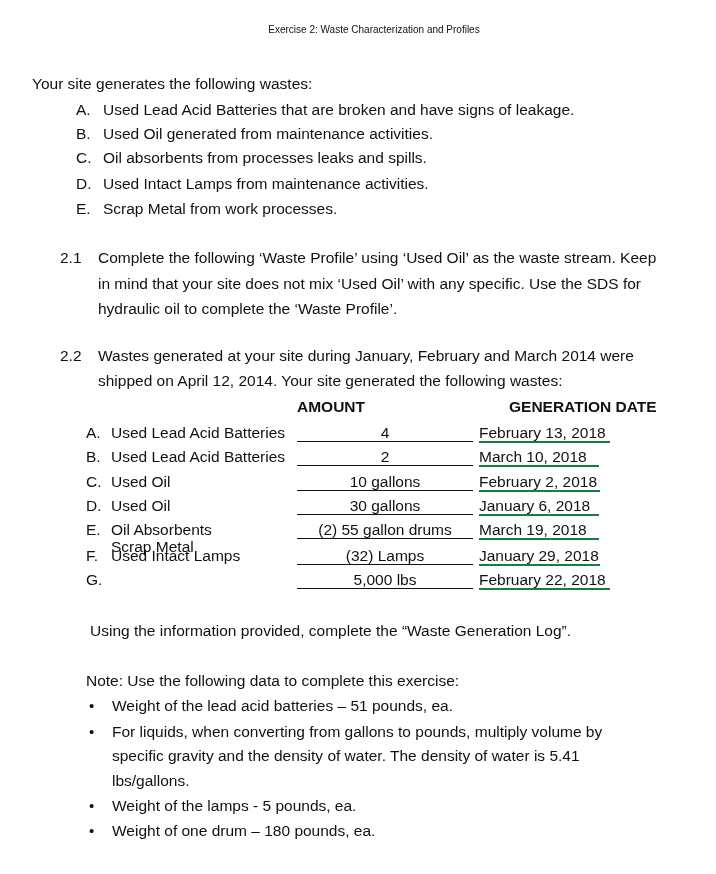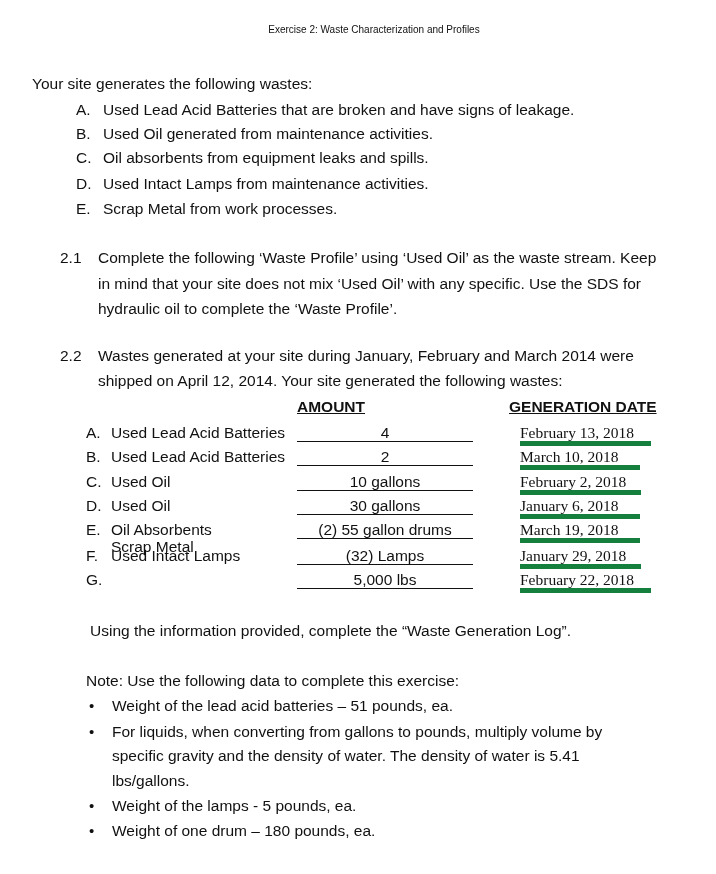--- a/index.html
+++ b/index.html
@@ -7,39 +7,39 @@
     width: 716px; height: 874px; position: relative; overflow: hidden;
     font-family: "Liberation Sans", sans-serif; font-size: 15.5px; color: #111;
   }
   .abs { position: absolute; white-space: nowrap; }
   .title { top: 24px; left: 0; width: 716px; text-align: center; font-weight: normal; font-size: 10px; padding-left: 16px; }
   .intro { top: 75px; left: 32px; text-align: center; }
   .list-item { left: 48px; margin-left: 28px; }
   .list-item .letter { display: inline-block; width: 27px; }
   .sec-num { left: 60px; }
   .sec-line { left: 98px; text-align: right; }
-  .hdr { font-weight: bold; text-decoration: underline; }
+  .hdr { font-weight: bold; }
   .row-letter { left: 86px; }
   .row-name { left: 111px; }
   .amount { left: 297px; width: 176px; border-bottom: 1px solid #111; text-align: center; line-height: 17px; }
-  .date { left: 520px; width: 131px; border-bottom: 5px solid #15803d; line-height: 17px; font-family: Liberation Serif, serif; }
+  .date { left: 479px; width: 131px; border-bottom: 2px solid #15803d; line-height: 17px; }
   .bullet { left: 89px; font-size: 15px; }
   .bullet-text { left: 112px; }
 </style>
 </head>
 <body>
 
 <div>
   <div class="abs title">Exercise 2: Waste Characterization and Profiles</div>
   <div class="abs intro">Your site generates the following wastes:</div>
 
   <div>
     <div class="abs list-item" style="top:101px"><span class="letter">A.</span><span>Used Lead Acid Batteries that are broken and have signs of leakage.</span></div>
     <div class="abs list-item" style="top:125px"><span class="letter">B.</span><span>Used Oil generated from maintenance activities.</span></div>
-    <div class="abs list-item" style="top:149px"><span class="letter">C.</span><span>Oil absorbents from equipment leaks and spills.</span></div>
+    <div class="abs list-item" style="top:149px"><span class="letter">C.</span><span>Oil absorbents from processes leaks and spills.</span></div>
     <div class="abs list-item" style="top:175px"><span class="letter">D.</span><span>Used Intact Lamps from maintenance activities.</span></div>
     <div class="abs list-item" style="top:200px"><span class="letter">E.</span><span>Scrap Metal from work processes.</span></div>
   </div>
 
   <div>
     <div class="abs sec-num" style="top:249px">2.1</div>
     <div class="abs sec-line" style="top:249px">Complete the following ‘Waste Profile’ using ‘Used Oil’ as the waste stream.  Keep</div>
     <div class="abs sec-line" style="top:275px">in mind that your site does not mix ‘Used Oil’ with any specific.  Use the SDS for</div>
     <div class="abs sec-line" style="top:300px">hydraulic oil to complete the ‘Waste Profile’.</div>
   </div>

